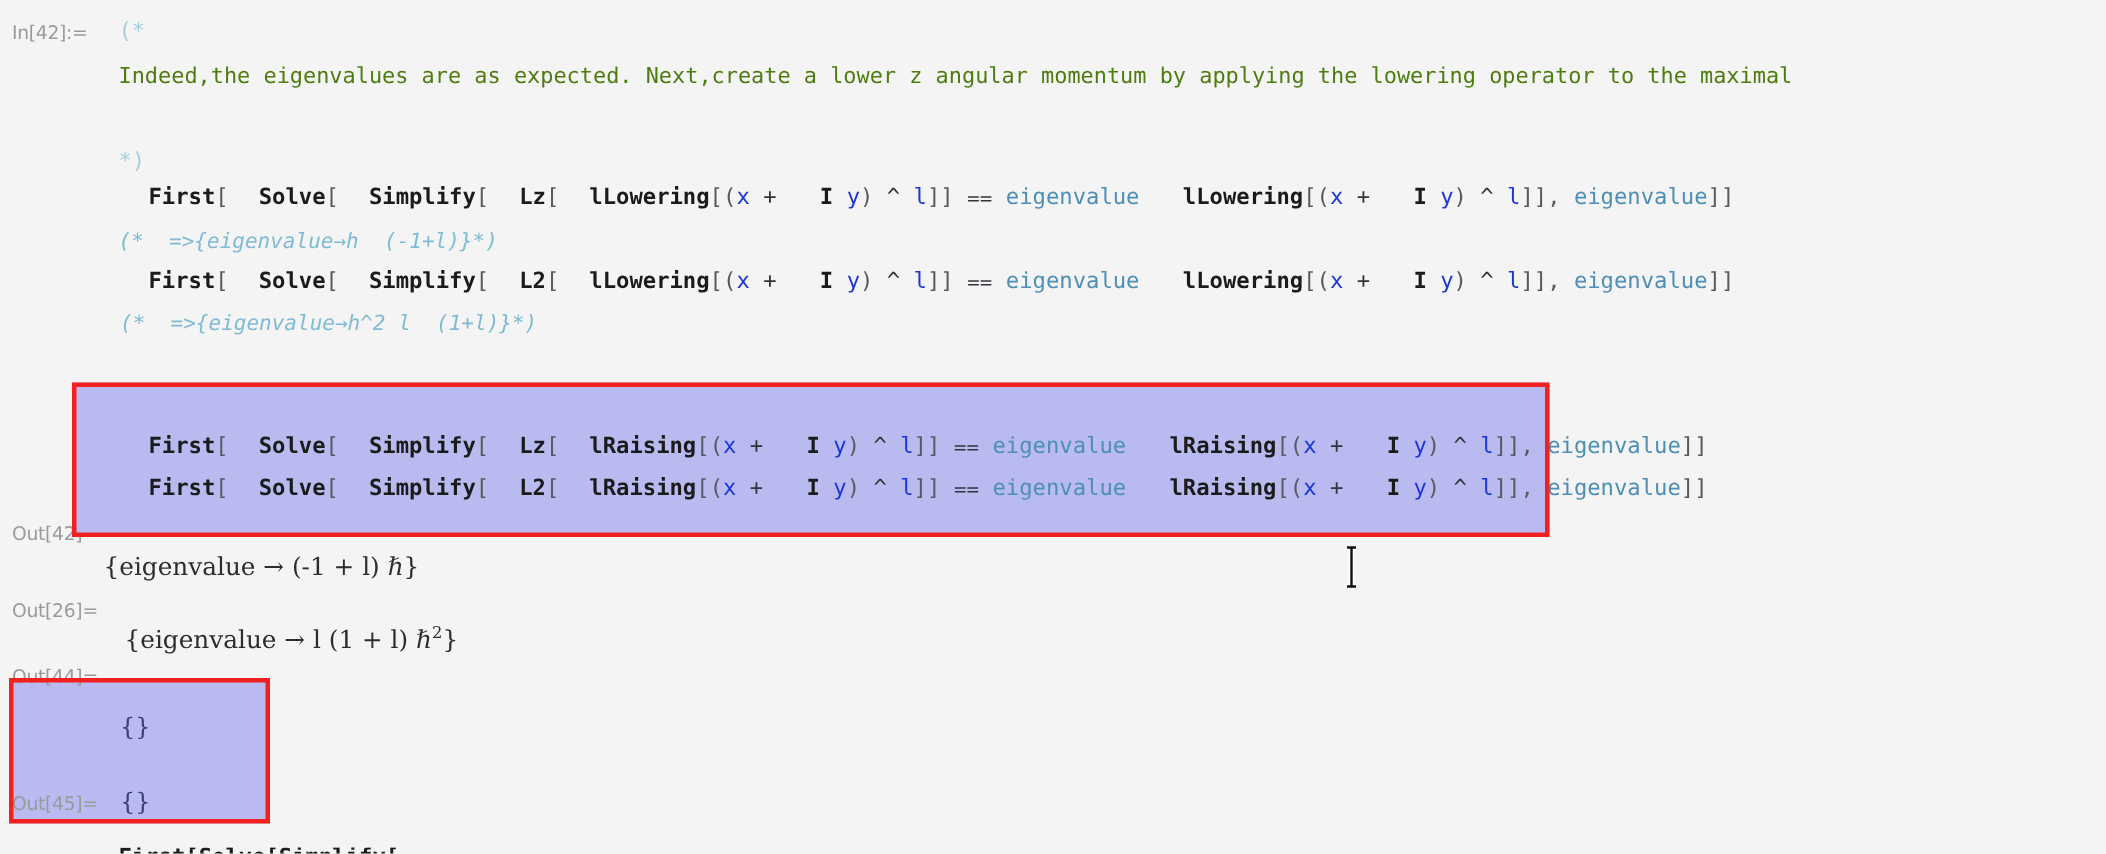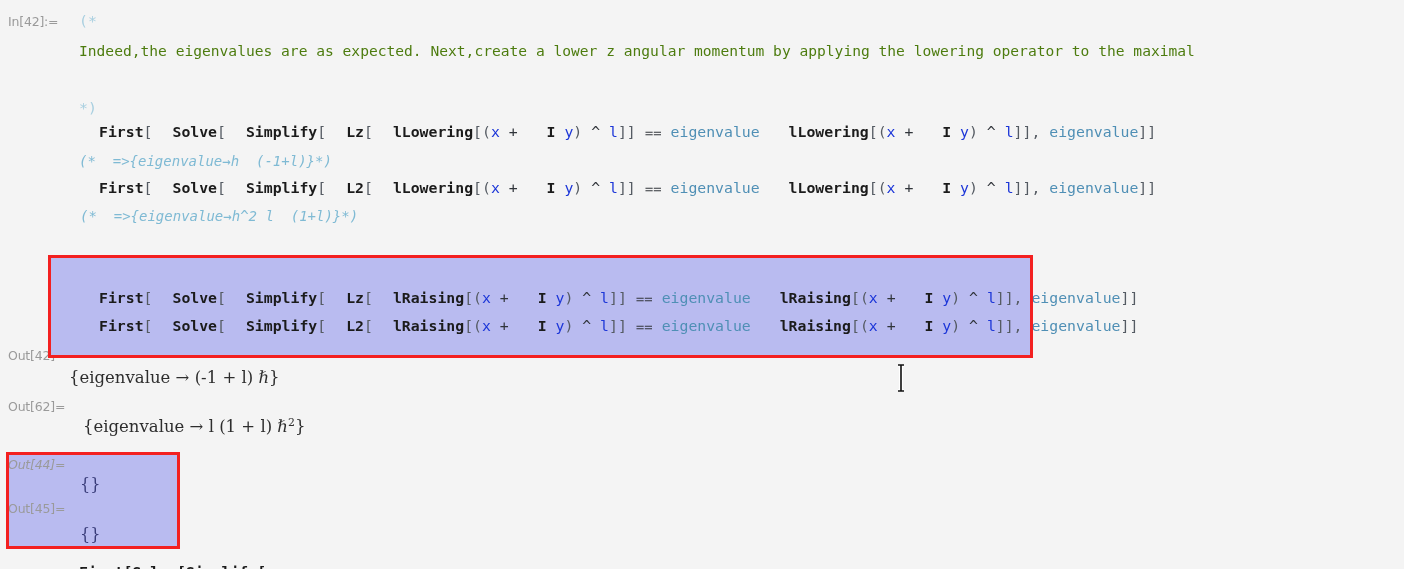--- a/index.html
+++ b/index.html
@@ -146,29 +146,29 @@
 
   <div class="line code14 above" id="code-lz-raising" style="left:79px; top:291px;"><span class="fn">First</span><span class="brk">[</span><span class="fn">Solve</span><span class="brk">[</span><span class="fn">Simplify</span><span class="brk">[</span><span class="fn">Lz</span><span class="brk">[</span><span class="fn">lRaising</span><span class="brk">[</span><span class="brk">(</span><span class="var">x</span><span class="op"> + </span><span class="fn">I</span><span class="op"> </span><span class="var">y</span><span class="brk">)</span><span class="op"> ^ </span><span class="var">l</span><span class="brk">]]</span><span class="op"> ⩵ </span><span class="sym">eigenvalue</span><span class="op"> </span><span class="fn">lRaising</span><span class="brk">[</span><span class="brk">(</span><span class="var">x</span><span class="op"> + </span><span class="fn">I</span><span class="op"> </span><span class="var">y</span><span class="brk">)</span><span class="op"> ^ </span><span class="var">l</span><span class="brk">]], </span><span class="sym">eigenvalue</span><span class="brk">]]</span></div>
 
   <div class="line code14 above" id="code-l2-raising" style="left:79px; top:319px;"><span class="fn">First</span><span class="brk">[</span><span class="fn">Solve</span><span class="brk">[</span><span class="fn">Simplify</span><span class="brk">[</span><span class="fn">L2</span><span class="brk">[</span><span class="fn">lRaising</span><span class="brk">[</span><span class="brk">(</span><span class="var">x</span><span class="op"> + </span><span class="fn">I</span><span class="op"> </span><span class="var">y</span><span class="brk">)</span><span class="op"> ^ </span><span class="var">l</span><span class="brk">]]</span><span class="op"> ⩵ </span><span class="sym">eigenvalue</span><span class="op"> </span><span class="fn">lRaising</span><span class="brk">[</span><span class="brk">(</span><span class="var">x</span><span class="op"> + </span><span class="fn">I</span><span class="op"> </span><span class="var">y</span><span class="brk">)</span><span class="op"> ^ </span><span class="var">l</span><span class="brk">]], </span><span class="sym">eigenvalue</span><span class="brk">]]</span></div>
 
   <div class="sel-border" style="left:48px; top:255px; width:985px; height:103px;"></div>
 
   <div class="cell-label" style="top:348px;">Out[42]=</div>
   <div class="outexpr" style="left:69px; top:370px;">{eigenvalue → (-1 + l) ℏ}</div>
 
-  <div class="cell-label" style="top:399px;">Out[62]=</div>
+  <div class="cell-label" style="top:399px;">Out[26]=</div>
   <div class="outexpr" style="left:83px; top:419px;text-align:center;"><span>{eigenvalue → l (1 + l) ℏ</span><sup>2</sup><span>}</span></div>
 
   <div class="sel-highlight" style="left:6px; top:452px; width:174px; height:97px;"></div>
 
-  <div class="cell-label above" style="top:457px;font-style:italic;">Out[44]=</div>
+  <div class="cell-label above" style="top:443px;">Out[44]=</div>
   <div class="emptyset above" style="left:80px; top:477px;">{}</div>
 
-  <div class="cell-label above" style="top:501px;">Out[45]=</div>
+  <div class="cell-label above" style="top:528px;">Out[45]=</div>
   <div class="emptyset above" style="left:80px; top:527px;">{}</div>
 
   <div class="sel-border" style="left:6px; top:452px; width:174px; height:97px;"></div>
 
   <div class="clipped" style="left:79px; top:565px; width:900px; height:4px;">First[Solve[Simplify[</div>
 
   <svg id="text-cursor" viewBox="0 0 12 28" style="left:895px; top:364px;">
     <path d="M3 1 H9 M6 1 V27 M3 27 H9" stroke="#ffffff" stroke-width="4" fill="none"></path>
     <path d="M3 1 H9 M6 1 V27 M3 27 H9" stroke="#101010" stroke-width="1.6" fill="none"></path>
   </svg>

